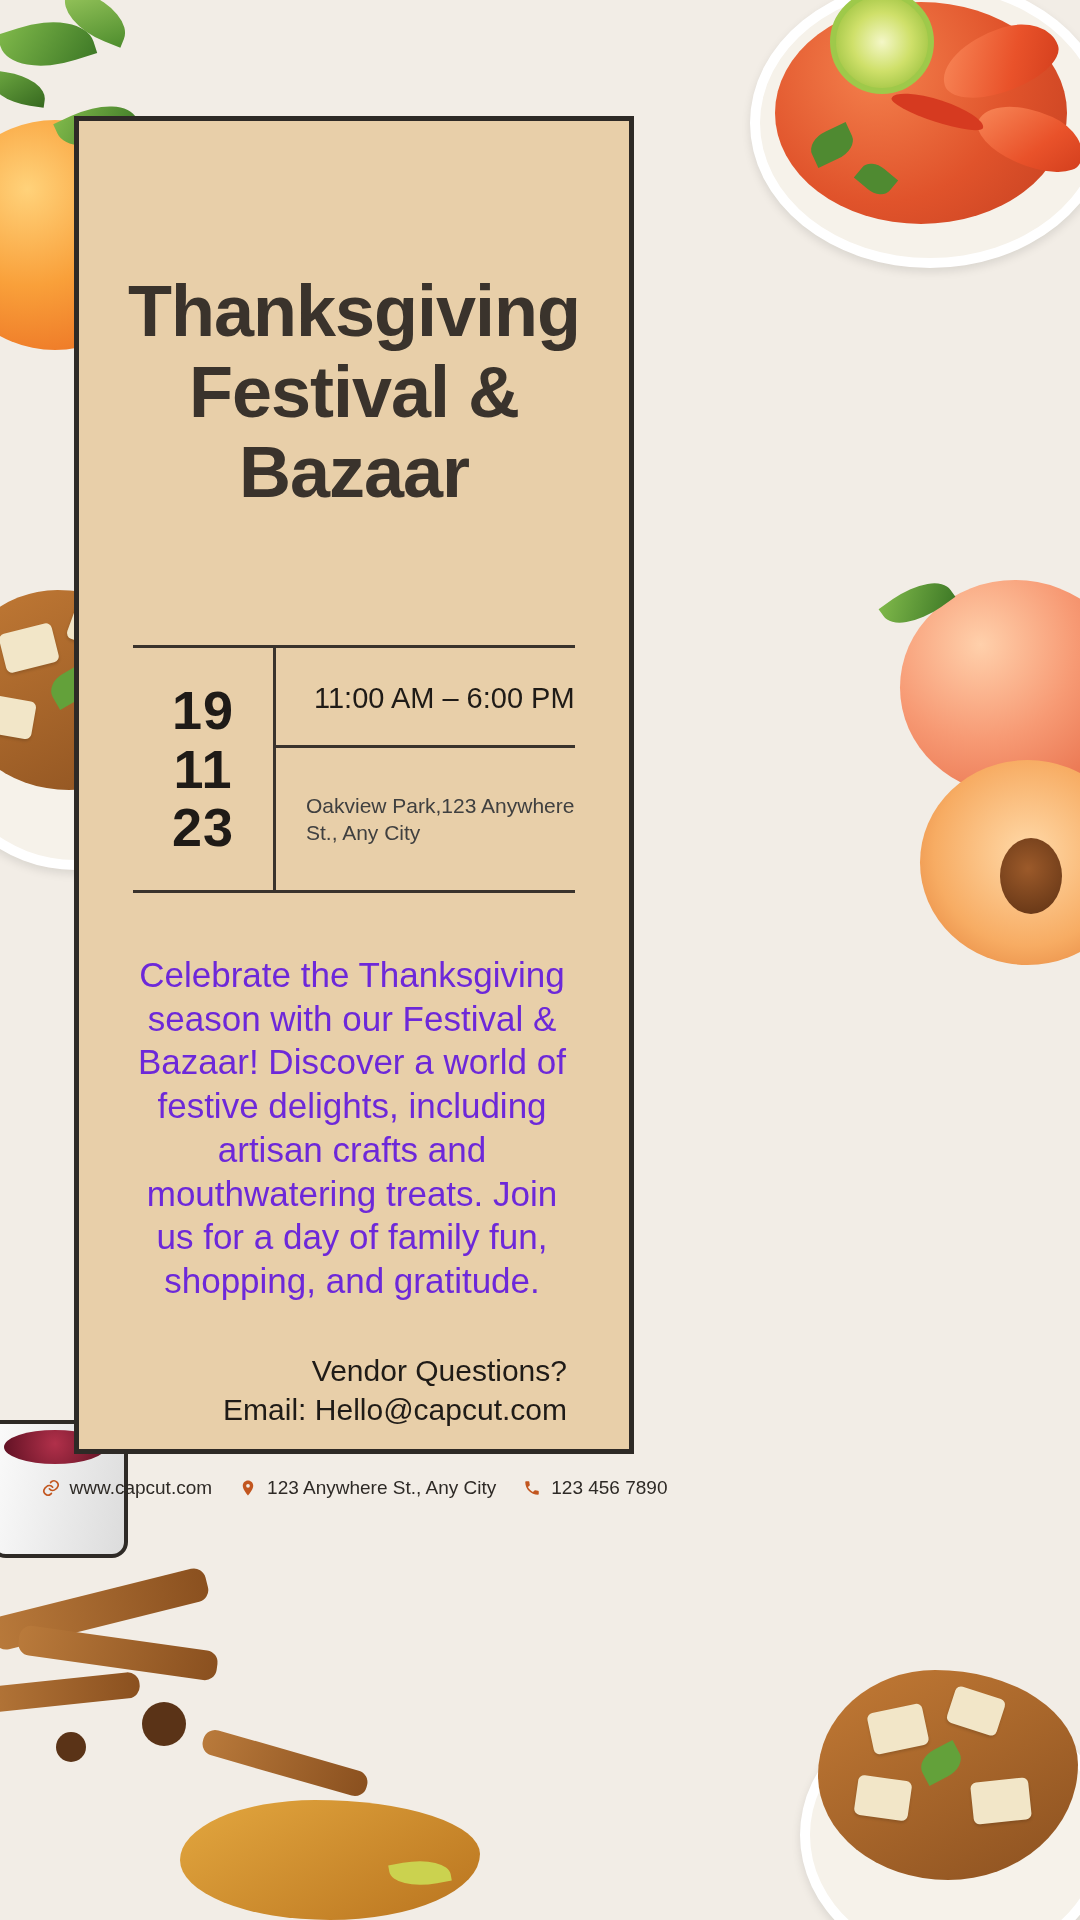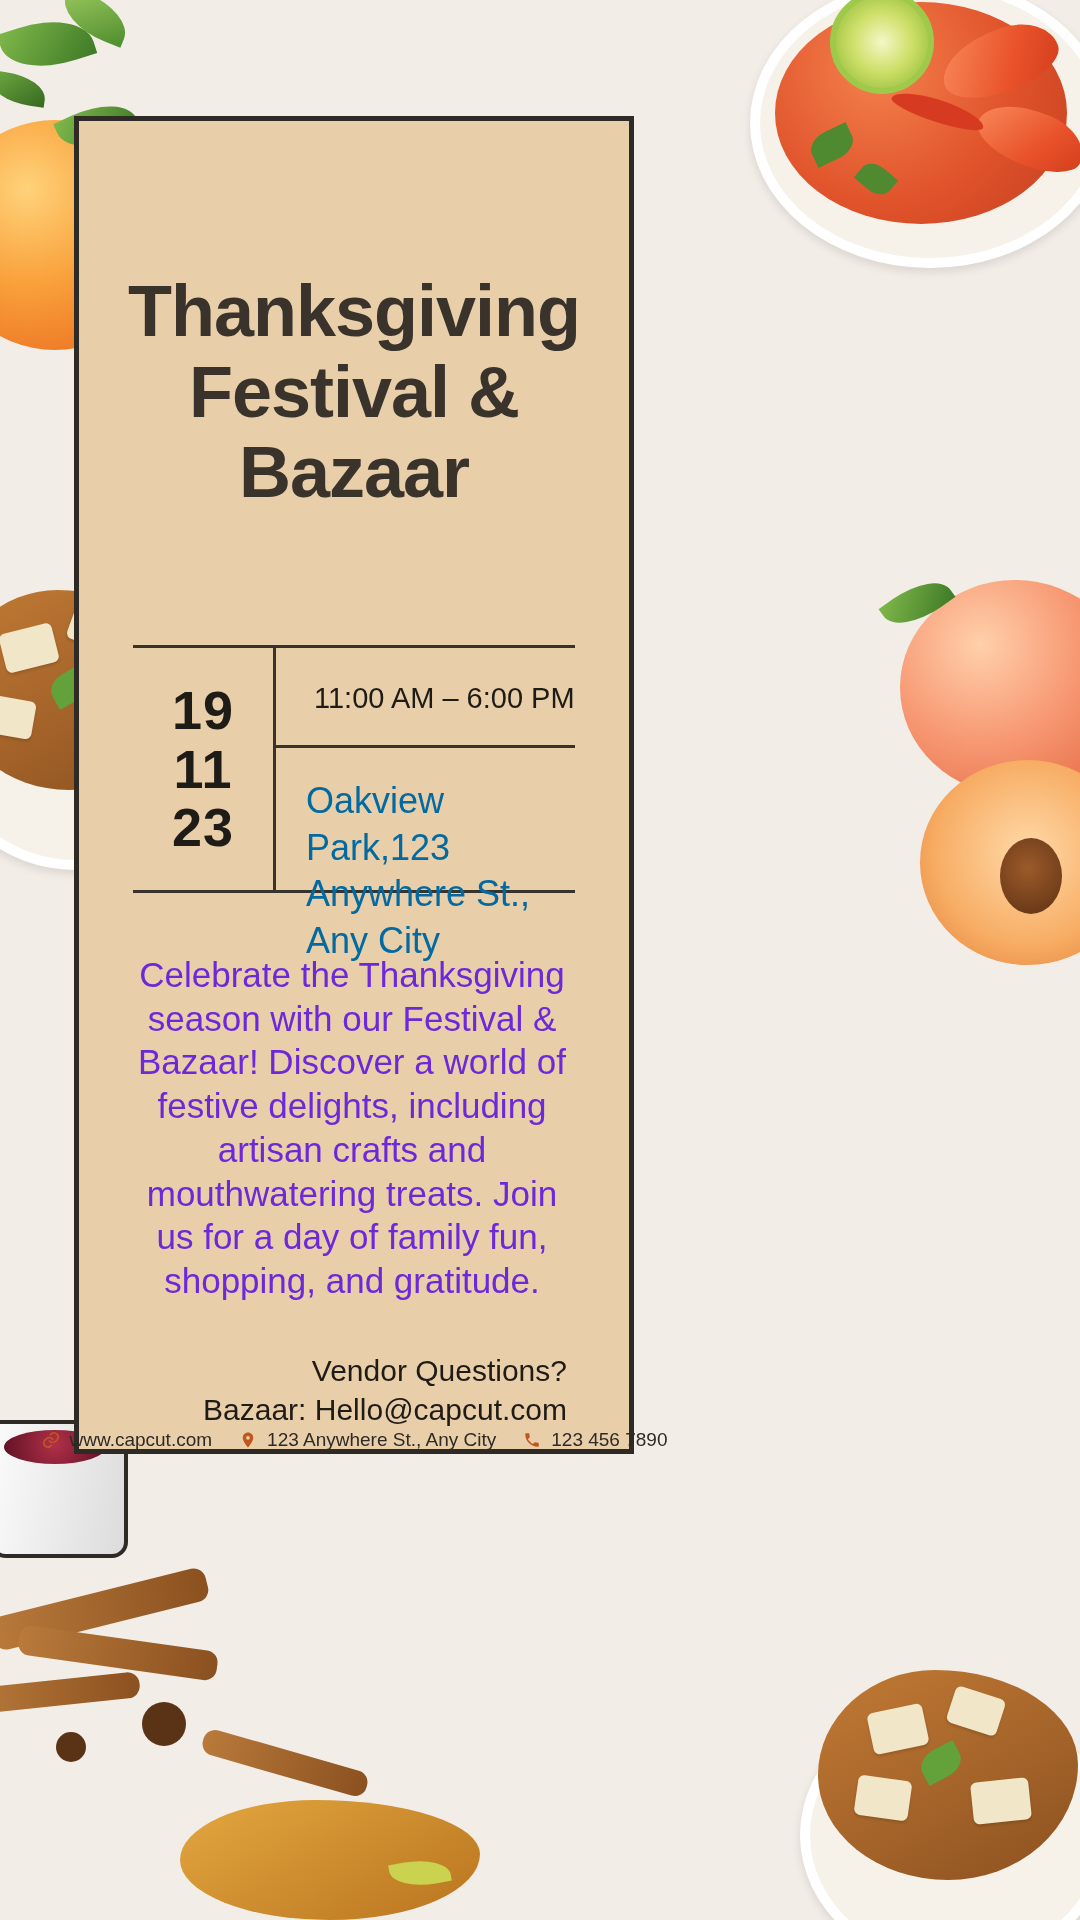--- a/index.html
+++ b/index.html
@@ -234,22 +234,22 @@
   .info-time {
     flex: 0 0 auto;
     padding: 34px 0 30px 38px;
     border-bottom: 3px solid #3a332c;
     font-size: 29px;
     color: #1f1b17;
   }
   .info-place {
     flex: 1;
     padding: 30px 0 29px 30px;
-    font-size: 36px;
-    color: #0369a1;
+    font-size: 21px;
+    color: #404040;
     line-height: 1.3;
     display: flex;
     align-items: center;
   }
 
   .body-text {
     margin: 60px 62px 0 58px;
     text-align: center;
     font-size: 35px;
     line-height: 1.25;
@@ -272,20 +272,21 @@
     justify-content: center;
     gap: 26px;
     font-size: 19px;
     color: #2e2a26;
   }
   .footer-item {
     display: flex;
     align-items: center;
     gap: 9px;
     white-space: nowrap;
+    margin-top: 48px;
   }
   .f-icon {
     width: 20px;
     height: 20px;
     display: inline-flex;
     align-items: center;
     justify-content: center;
     color: #c2561f;
   }
   .f-icon svg { display: block; }
@@ -371,21 +372,21 @@
     <div class="info-col">
       <div class="info-time">11:00 AM – 6:00 PM</div>
       <div class="info-place">Oakview Park,123 Anywhere St., Any City</div>
     </div>
   </div>
 
   <p class="body-text">Celebrate the Thanksgiving season with our Festival &amp; Bazaar! Discover a world of festive delights, including artisan crafts and mouthwatering treats. Join us for a day of family fun, shopping, and gratitude.</p>
 
   <div class="vendor">
     <div>Vendor Questions?</div>
-    <div>Bazaar: Hello@capcut.com</div>
+    <div>Email: Hello@capcut.com</div>
   </div>
 
   <div class="footer">
     <div class="footer-item">
       <span class="f-icon">
         <svg width="20" height="20" viewBox="0 0 24 24" fill="none" stroke="currentColor" stroke-width="2" stroke-linecap="round">
           <path d="M10 13a5 5 0 0 0 7.5.5l2-2a5 5 0 0 0-7-7l-1 1"></path>
           <path d="M14 11a5 5 0 0 0-7.5-.5l-2 2a5 5 0 0 0 7 7l1-1"></path>
         </svg>
       </span>

